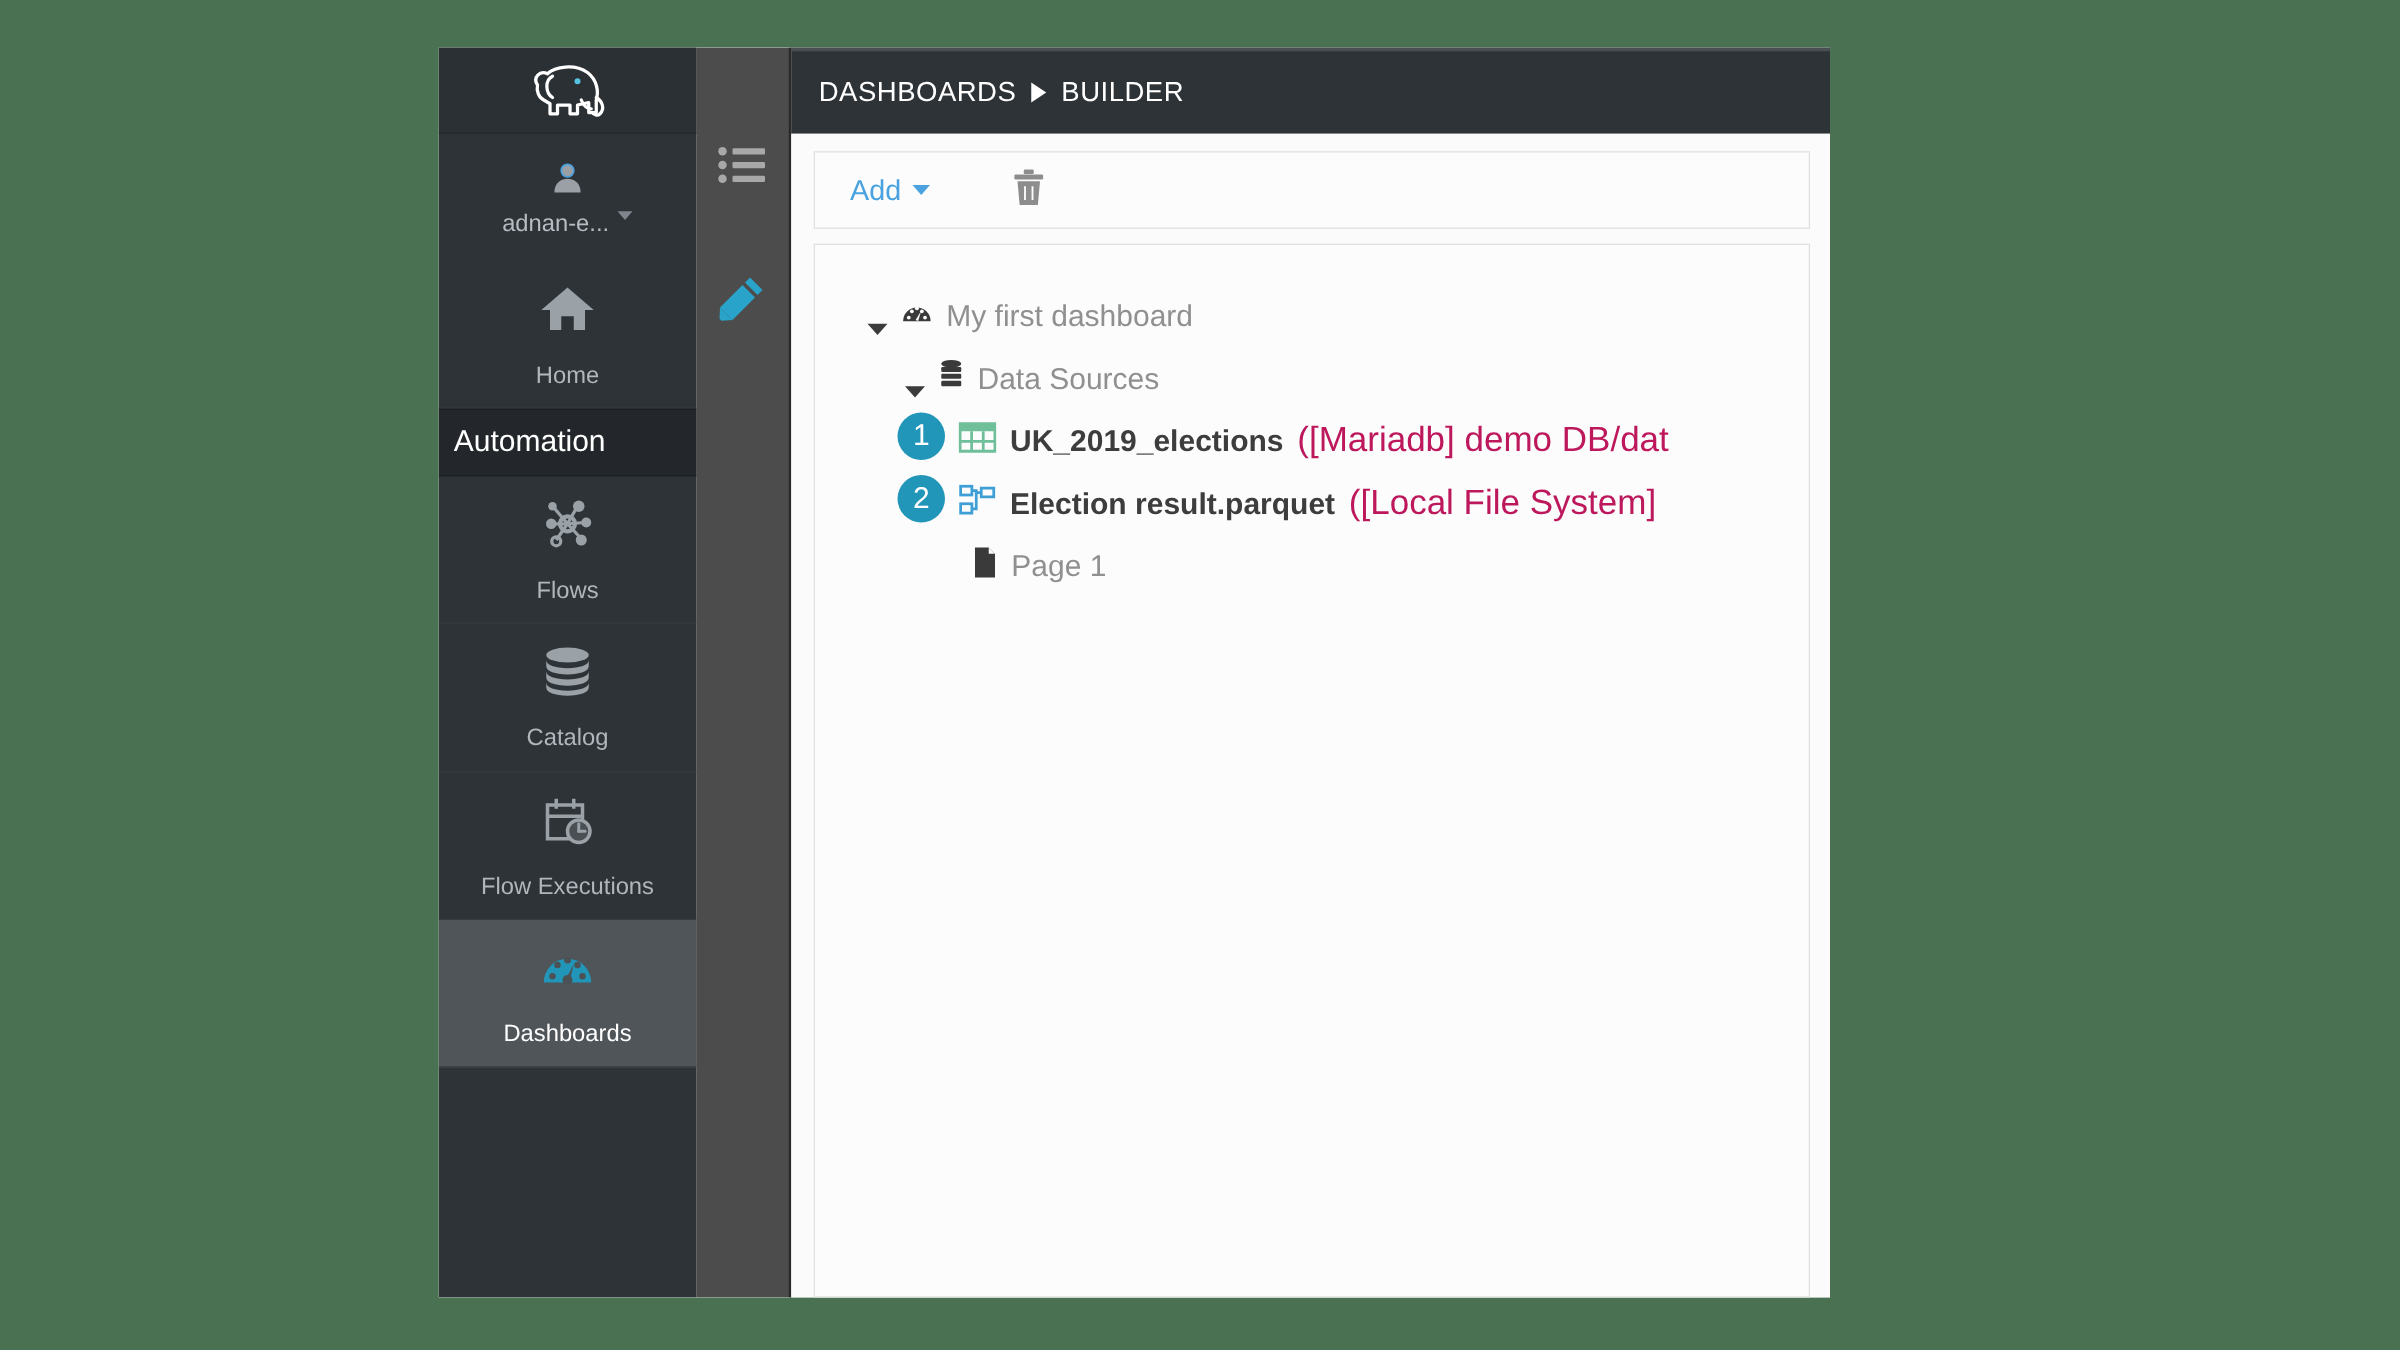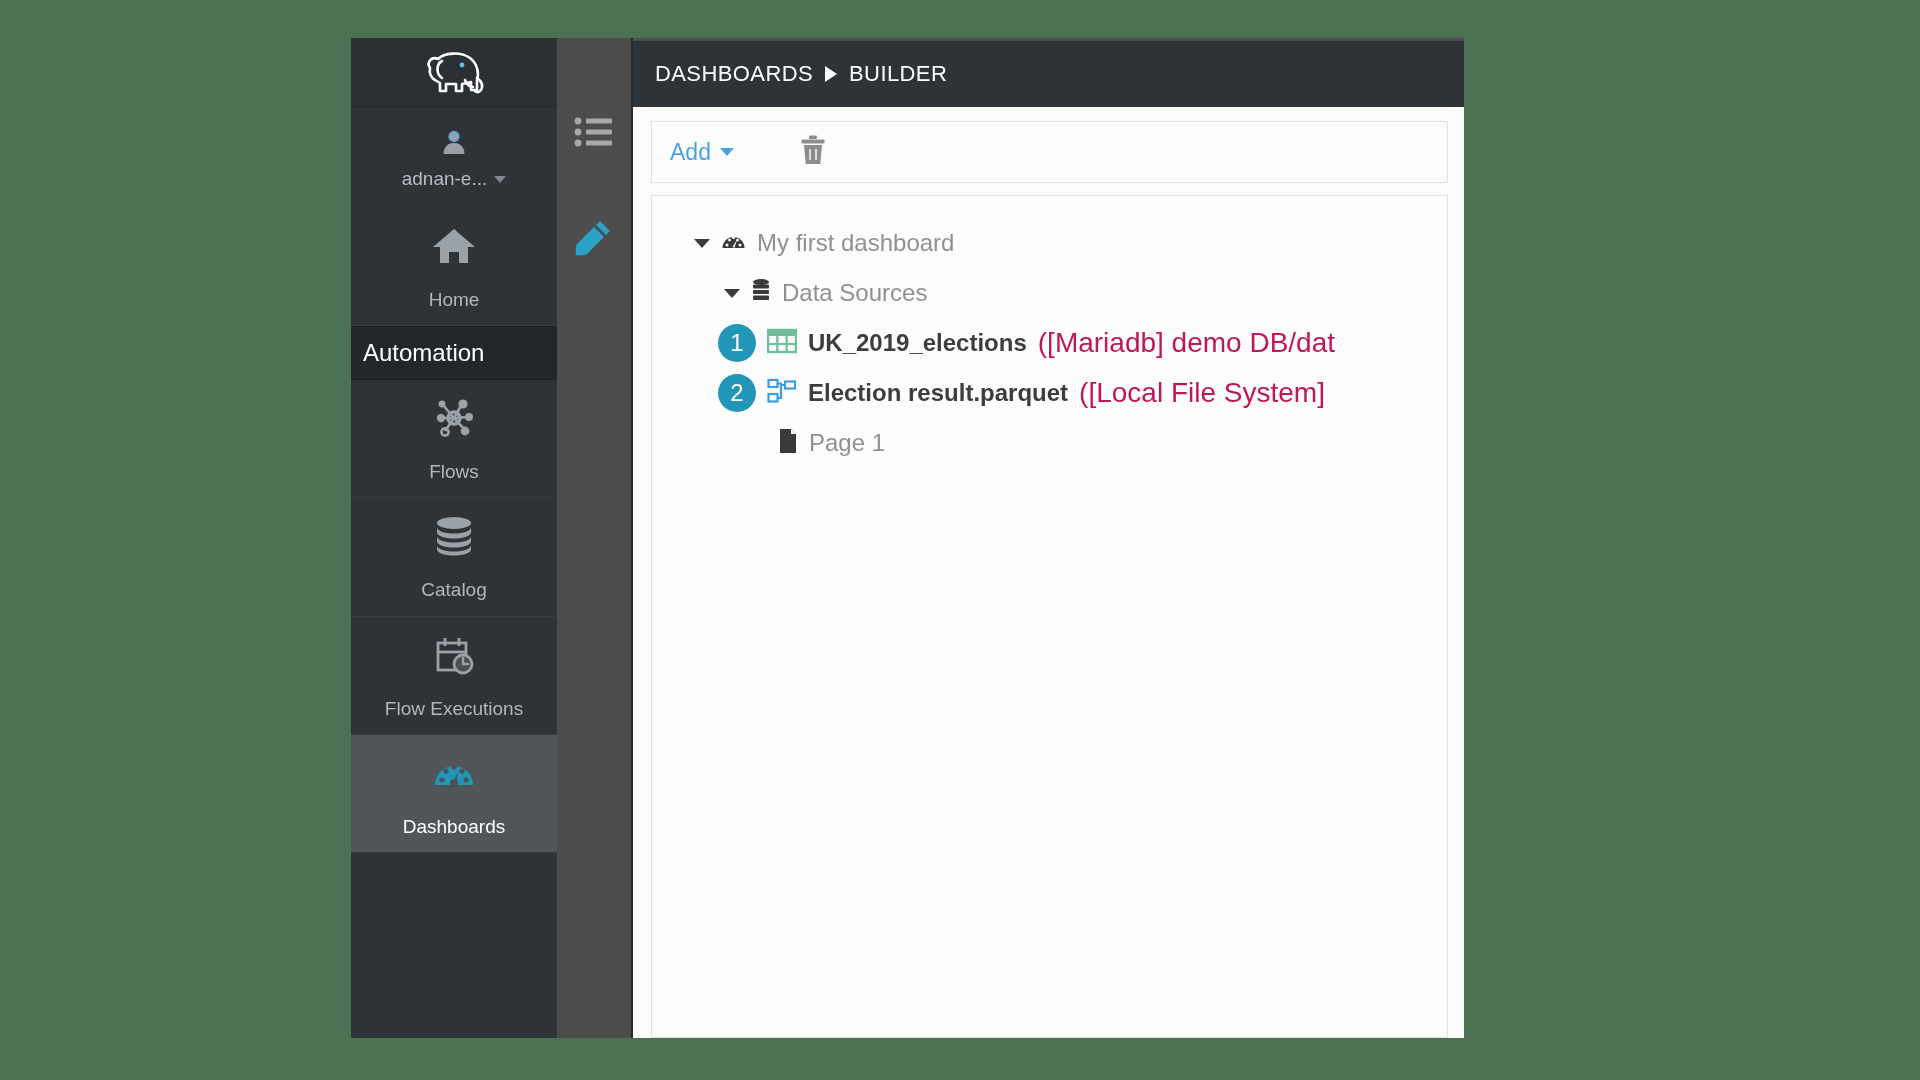--- a/index.html
+++ b/index.html
@@ -46,21 +46,20 @@
 
   #user-block {
     padding: 22px 0 18px;
     display: flex;
     flex-direction: column;
     align-items: center;
     gap: 9px;
   }
   #user-row {
     display: flex;
-    align-items: center;
     gap: 7px;
     color: #b6bcc2;
     font-size: 19px;
   }
   #user-row .chev {
     display: inline-block;
     width: 0; height: 0;
     border-left: 6px solid transparent;
     border-right: 6px solid transparent;
     border-top: 7px solid #7f868d;
@@ -150,21 +149,21 @@
     min-height: 0;
   }
 
   #toolbar {
     border: 1px solid #e0e0e0;
     background: #fcfcfc;
     height: 62px;
     flex: 0 0 62px;
     display: flex;
     align-items: center;
-    padding-left: 18px;
+    padding-left: 28px;
     gap: 66px;
   }
   #add-button {
     display: flex;
     align-items: center;
     gap: 9px;
     color: #4aa3df;
     font-size: 23px;
     cursor: pointer;
   }
@@ -180,21 +179,21 @@
     border: 1px solid #e0e0e0;
     background: #fcfcfc;
     flex: 1 1 auto;
     padding: 22px 0 0 0;
     overflow: hidden;
     min-height: 0;
   }
 
   .tree-row {
     display: flex;
-    align-items: center;
+    align-items: flex-end;
     gap: 11px;
     height: 50px;
     white-space: nowrap;
     cursor: pointer;
     padding-right: 6px;
   }
   .tree-row .caret {
     width: 0; height: 0;
     border-left: 8px solid transparent;
     border-right: 8px solid transparent;

